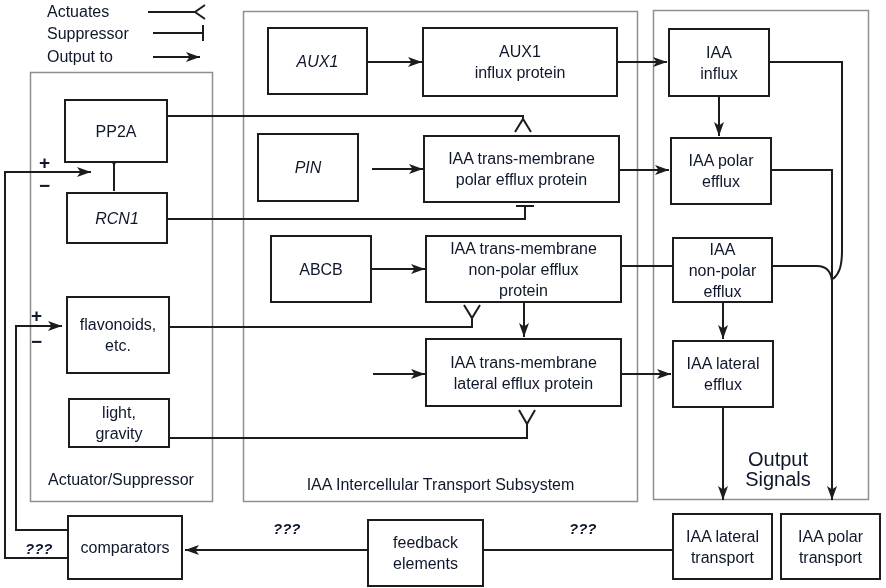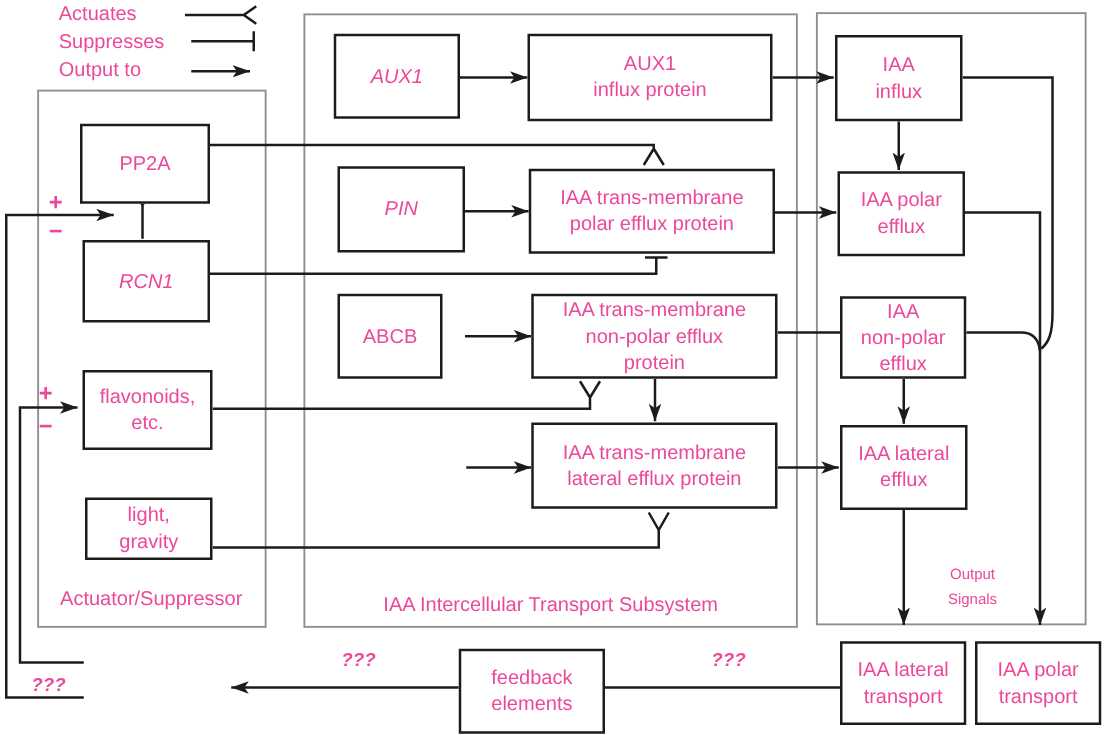--- a/index.html
+++ b/index.html
@@ -1,34 +1,34 @@
 <!DOCTYPE html>
 <html><head>
 <meta charset="utf-8">
 <style>
   html,body{margin:0;padding:0;background:#ffffff;}
   #canvas{
     position:relative;width:886px;height:588px;background:#ffffff;
-    font-family:"Liberation Sans", sans-serif;color:#ec4899;overflow:hidden;
+    font-family:"Liberation Sans", sans-serif;color:#0f172a;overflow:hidden;
   }
   #wires{position:absolute;left:0;top:0;z-index:1;}
   .ln{stroke:#1c1c1c;stroke-width:2;fill:none;}
   .grp{stroke:#8f8f8f;stroke-width:1.5;fill:none;}
   .box{
     position:absolute;z-index:2;box-sizing:border-box;background:#ffffff;
     border:2px solid #1c1c1c;display:flex;align-items:center;justify-content:center;
     text-align:center;font-size:16px;line-height:21px;white-space:pre-line;
   }
   .gene{font-style:italic;}
   .lbl{position:absolute;z-index:3;font-size:16px;line-height:19px;white-space:pre-line;}
   .legend-lbl{font-size:16px;}
   .grp-title{position:absolute;z-index:3;text-align:center;font-size:16px;}
   .sign{position:absolute;z-index:3;font-size:19px;font-weight:600;line-height:1;}
   .unk{position:absolute;z-index:3;font-size:15px;font-weight:700;font-style:italic;line-height:1;}
-  .outsig{position:absolute;z-index:3;font-size:12px;line-height:20px;text-align:center;white-space:pre-line;}
+  .outsig{position:absolute;z-index:3;font-size:20px;line-height:20px;text-align:center;white-space:pre-line;}
 </style>
 </head>
 <body>
 
 <div id="canvas">
 
   <svg id="wires" width="886" height="588" viewBox="0 0 886 588">
     <defs>
       <marker id="arr" markerUnits="userSpaceOnUse" markerWidth="16" markerHeight="12" refX="14" refY="5" orient="auto">
         <path d="M14,5 L0,0 L3.5,5 L0,10 Z" fill="#1c1c1c"></path>
@@ -70,53 +70,54 @@
     <path class="ln" d="M770,62 H842 V250 C842,267 839,274 833,279"></path>
     <path class="ln" d="M773,266 H817 C826,266 831,271 832,281"></path>
     <path class="ln" d="M772,170 H832 V500" marker-end="url(#arr)"></path>
     <path class="ln" d="M723,408 V500" marker-end="url(#arr)"></path>
 
     <path class="ln" d="M672,550 H470" marker-end="url(#arr)"></path>
     <path class="ln" d="M367,550 H185" marker-end="url(#arr)"></path>
   </svg>
 
   <div class="lbl legend-lbl" style="left:47px;top:2px">Actuates</div>
-  <div class="lbl legend-lbl" style="left:47px;top:24px">Suppresses</div>
+  <div class="lbl legend-lbl" style="left:47px;top:24px">Suppressor</div>
   <div class="lbl legend-lbl" style="left:47px;top:47px">Output to</div>
 
   <div class="box" style="left:64px;top:99px;width:104px;height:64px">PP2A</div>
-  <div class="box gene" style="left:66px;top:192px;width:102px;height:66px">RCN1</div>
-  <div class="box" style="left:66px;top:296px;width:104px;height:64px">flavonoids,
+  <div class="box gene" style="left:66px;top:192px;width:102px;height:52px">RCN1</div>
+  <div class="box" style="left:66px;top:296px;width:104px;height:78px">flavonoids,
 etc.</div>
   <div class="box" style="left:68px;top:398px;width:102px;height:50px">light,
 gravity</div>
 
   <div class="box gene" style="left:267px;top:27px;width:101px;height:68px">AUX1</div>
   <div class="box" style="left:422px;top:27px;width:196px;height:70px">AUX1
 influx protein</div>
-  <div class="box gene" style="left:270px;top:133px;width:102px;height:69px">PIN</div>
+  <div class="box gene" style="left:257px;top:133px;width:102px;height:69px">PIN</div>
   <div class="box" style="left:423px;top:135px;width:197px;height:68px">IAA trans-membrane
 polar efflux protein</div>
-  <div class="box" style="left:270px;top:235px;width:84px;height:68px">ABCB</div>
+  <div class="box" style="left:270px;top:235px;width:102px;height:68px">ABCB</div>
   <div class="box" style="left:425px;top:235px;width:197px;height:68px">IAA trans-membrane
 non-polar efflux
 protein</div>
   <div class="box" style="left:425px;top:338px;width:197px;height:69px">IAA trans-membrane
 lateral efflux protein</div>
 
   <div class="box" style="left:668px;top:28px;width:102px;height:69px">IAA
 influx</div>
   <div class="box" style="left:670px;top:137px;width:102px;height:68px">IAA polar
 efflux</div>
   <div class="box" style="left:672px;top:237px;width:101px;height:66px">IAA
 non-polar
 efflux</div>
   <div class="box" style="left:672px;top:340px;width:102px;height:68px">IAA lateral
 efflux</div>
 
+  <div class="box" style="left:67px;top:515px;width:116px;height:65px">comparators</div>
   <div class="box" style="left:367px;top:519px;width:117px;height:68px">feedback
 elements</div>
   <div class="box" style="left:672px;top:513px;width:101px;height:67px">IAA lateral
 transport</div>
   <div class="box" style="left:780px;top:513px;width:101px;height:67px">IAA polar
 transport</div>
 
   <div class="grp-title" style="left:243px;top:476px;width:395px">IAA Intercellular Transport Subsystem</div>
   <div class="grp-title" style="left:30px;top:471px;width:182px">Actuator/Suppressor</div>
   <div class="outsig" style="left:744px;top:449px;width:68px">Output

